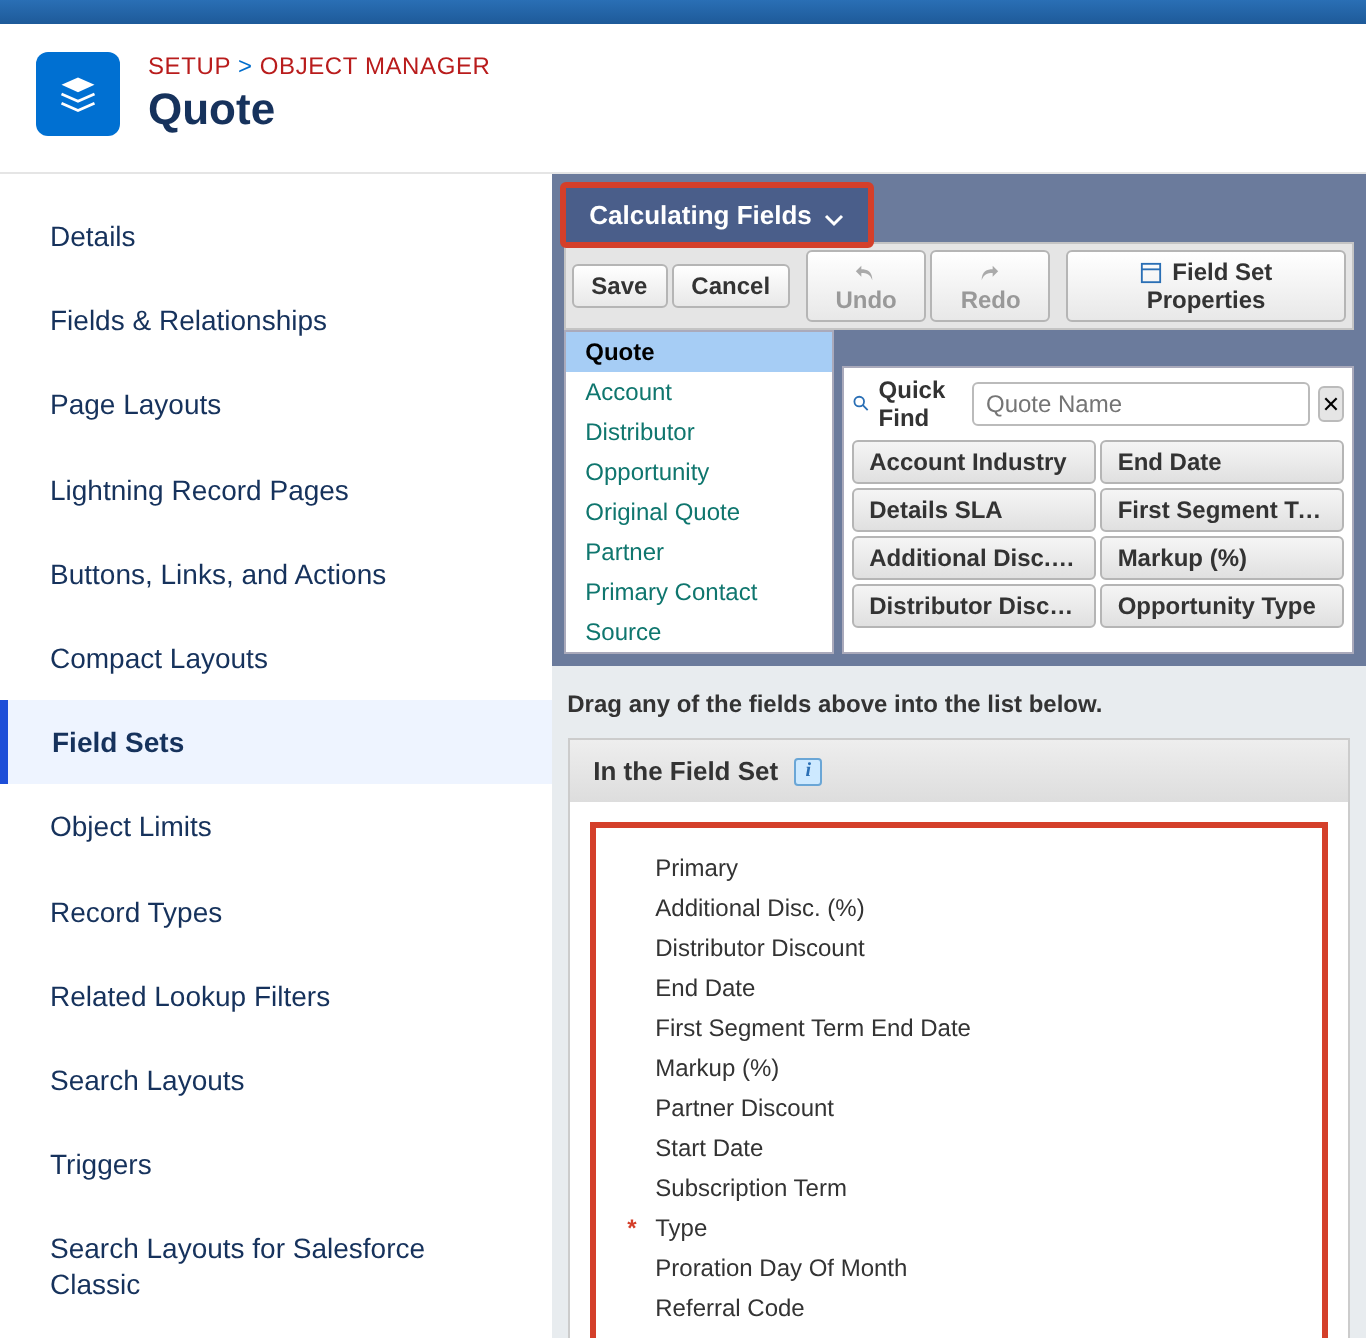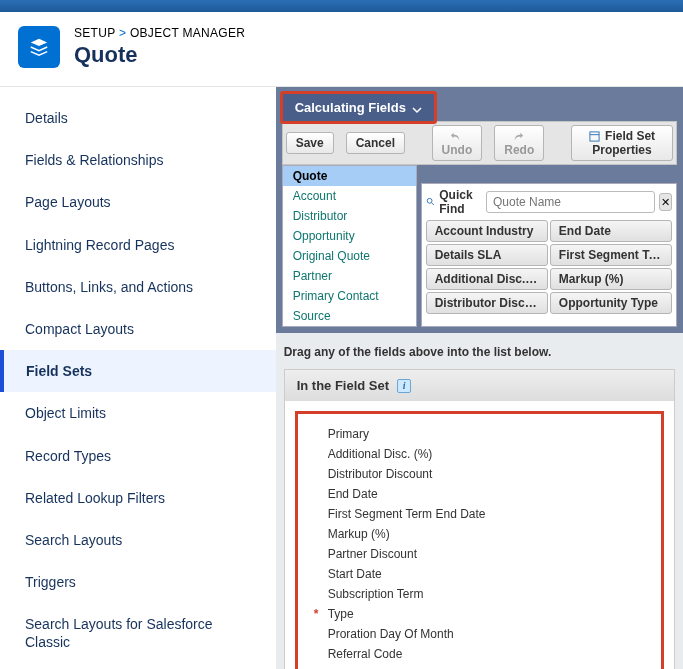--- a/index.html
+++ b/index.html
@@ -1,31 +1,31 @@
 <!DOCTYPE html>
 <html><head>
 <meta charset="utf-8">
 <style>
 * { box-sizing: border-box; margin: 0; padding: 0; }
 body { font-family: -apple-system, BlinkMacSystemFont, "Segoe UI", Arial, sans-serif; font-size: 13px; background: #f4f6f9; width: 683px; height: 669px; overflow: hidden; }
 .topbar { background: linear-gradient(180deg, #2a6fb5 0%, #1e5a99 100%); height: 12px; }
 .header { background: #fff; padding: 14px 18px 18px; display: flex; align-items: center; gap: 14px; border-bottom: 1px solid #e5e5e5; }
 .header-icon { width: 42px; height: 42px; background: #0070d2; border-radius: 6px; display: flex; align-items: center; justify-content: center; }
 .breadcrumb { font-size: 12px; color: #006dcc; letter-spacing: 0.3px; }
-.breadcrumb a { color: #000000; text-decoration: none; }
+.breadcrumb a { color: #b91c1c; text-decoration: none; }
 .page-title { font-size: 22px; font-weight: 600; color: #16325c; margin-top: 2px; }
 .layout { display: flex; height: calc(100% - 86px); }
 .sidebar { width: 283px; background: #fff; padding-top: 10px; }
 .sidebar-item { padding: 12px 22px; color: #16325c; cursor: pointer; font-size: 14px; border-left: 3px solid transparent; line-height: 1.3; }
 .sidebar-item.active { background: #eef4ff; border-left: 4px solid #1d4ed8; font-weight: 600; }
 .main { flex: 1; background: #e8ecef; position: relative; }
 .panel-bar { background: #4a5e8a; color: #fff; padding: 6px 12px; font-size: 13px; border: 3px solid #d43f2a; border-radius: 3px; display: inline-flex; align-items: flex-end; gap: 6px; position: absolute; top: 4px; left: 4px; z-index: 5; font-weight: 600; }
 .panel-bar svg { width: 10px; height: 10px; }
 .toolbar-strip { background: #6b7b9c; padding: 6px 6px 0; margin-top: 0; }
-.toolbar-inner { background: #e5e5e5; border: 1px solid #c4c4c4; padding: 3px; display: flex; gap: 12px; align-items: center; margin-top: 28px; }
+.toolbar-inner { background: #e5e5e5; border: 1px solid #c4c4c4; padding: 3px; display: flex; gap: 2px; align-items: center; margin-top: 28px; }
 .btn { background: linear-gradient(#fff,#e8e8e8); border: 1px solid #b5b5b5; border-radius: 3px; padding: 3px 9px; font-size: 12px; cursor: pointer; color: #333; font-weight: bold; }
 .btn.disabled { color: #999; cursor: default; }
 .btn svg { vertical-align: middle; margin-right: 2px; }
 .palette-wrap { background: #6b7b9c; padding: 0 6px 6px; }
 .palette-row { display: flex; gap: 4px; }
 .palette-col1 { width: 135px; background: #fff; border: 1px solid #aab; }
 .palette-item { padding: 3px 10px; font-size: 12px; color: #0f766e; cursor: pointer; }
 .palette-item.sel { background: #a6cdf5; font-weight: 600; color: #000; }
 .palette-col2 { flex: 1; background: #fff; border: 1px solid #aab; padding: 4px; margin-top: 18px; }
 .quickfind-row { display: flex; align-items: center; gap: 4px; margin-bottom: 4px; }

